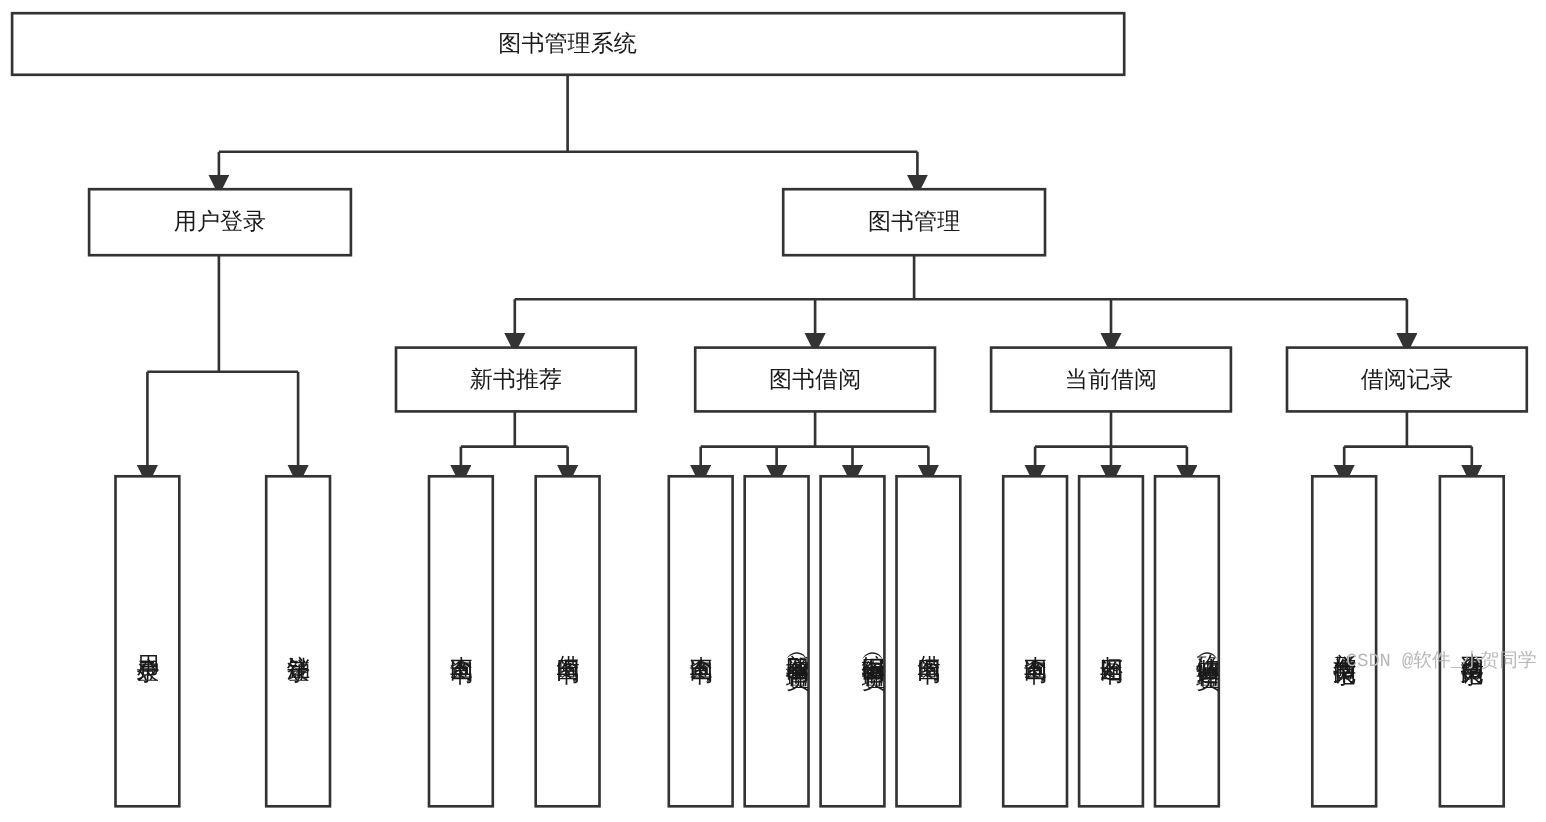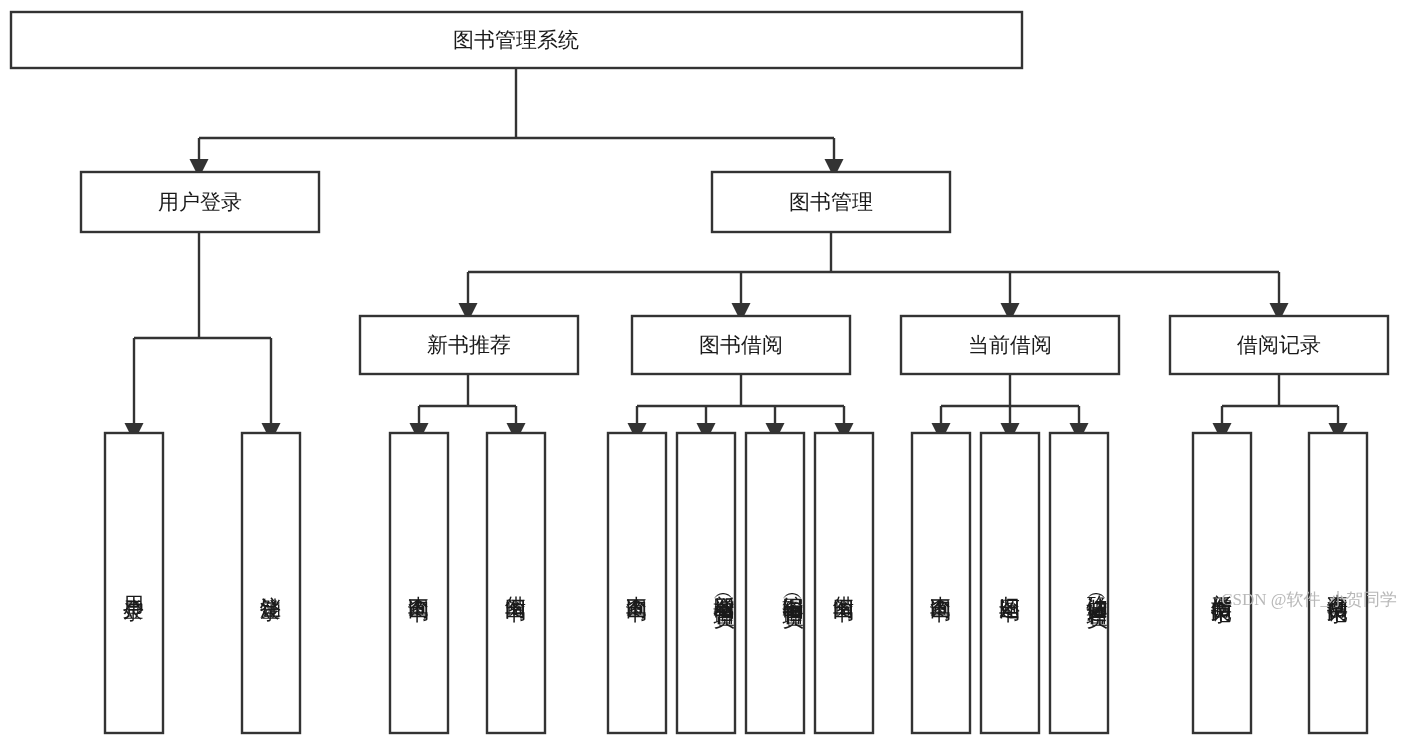--- a/index.html
+++ b/index.html
@@ -57,21 +57,21 @@
     text-orientation: upright;
     letter-spacing: 2px;
     line-height: 1;
     white-space: nowrap;
     pointer-events: none;
   }
   .watermark {
     position: absolute;
     right: 8px;
     bottom: 4px;
-    font-family: Liberation Serif, serif;
+    font-family: Liberation Mono, monospace;
     font-size: 17px;
     color: #b8b8b8;
     white-space: nowrap;
   }
 </style>
 </head>
 <body>
 
 <div id="diagram-root">
 

